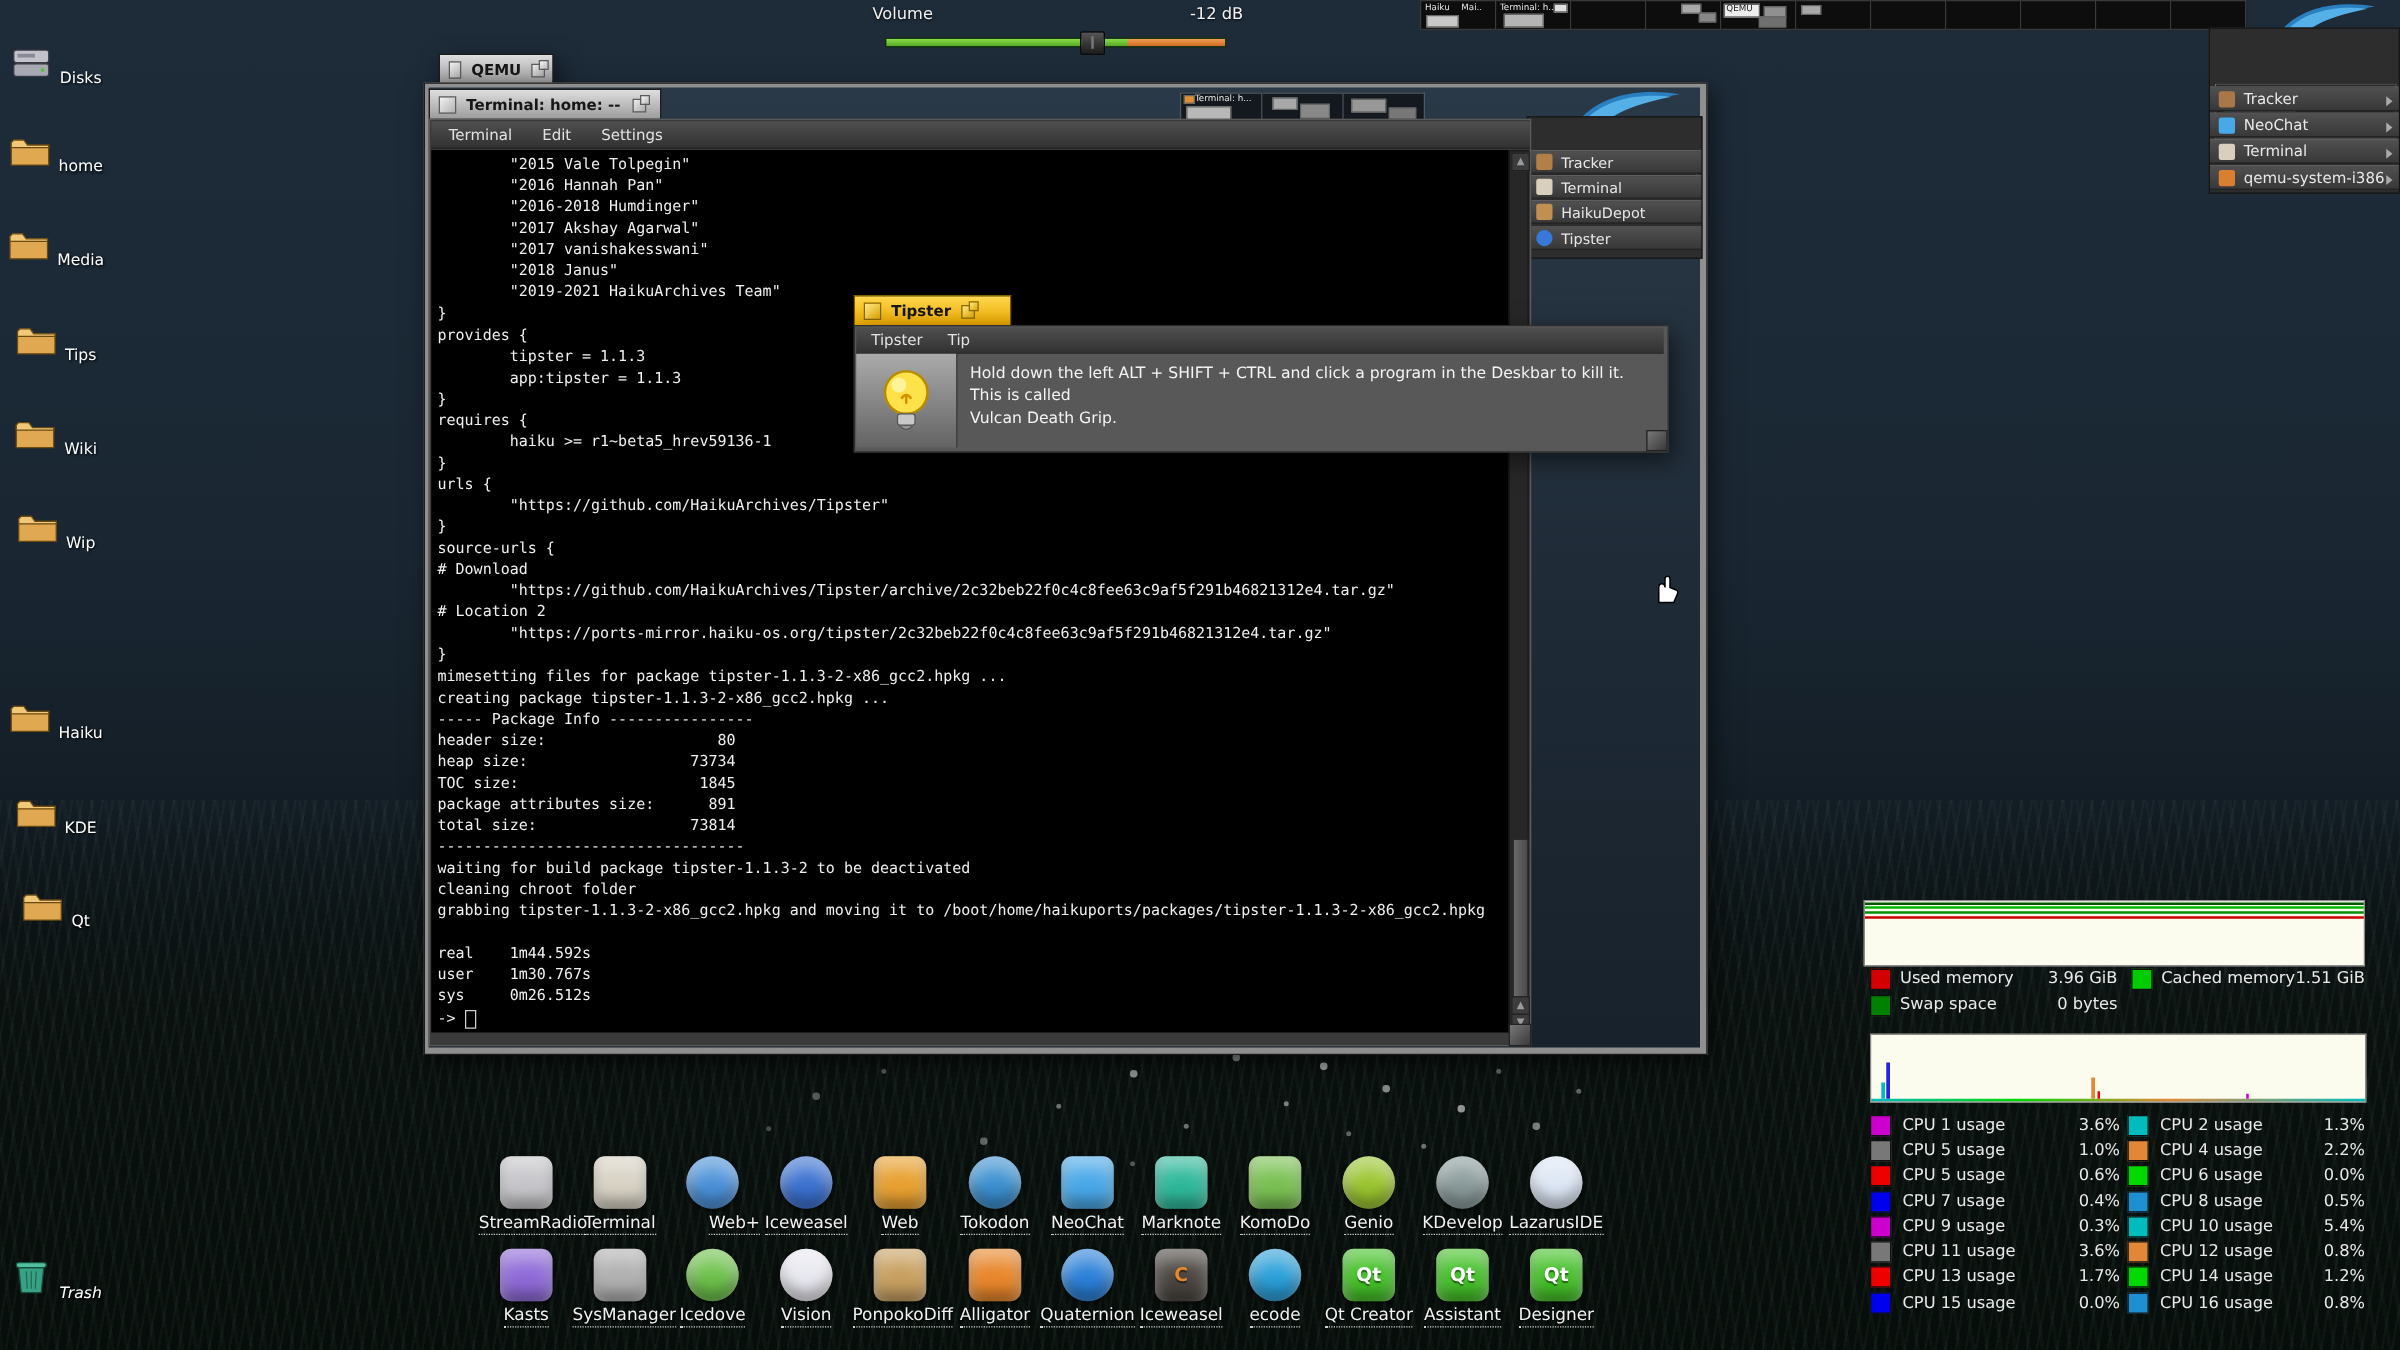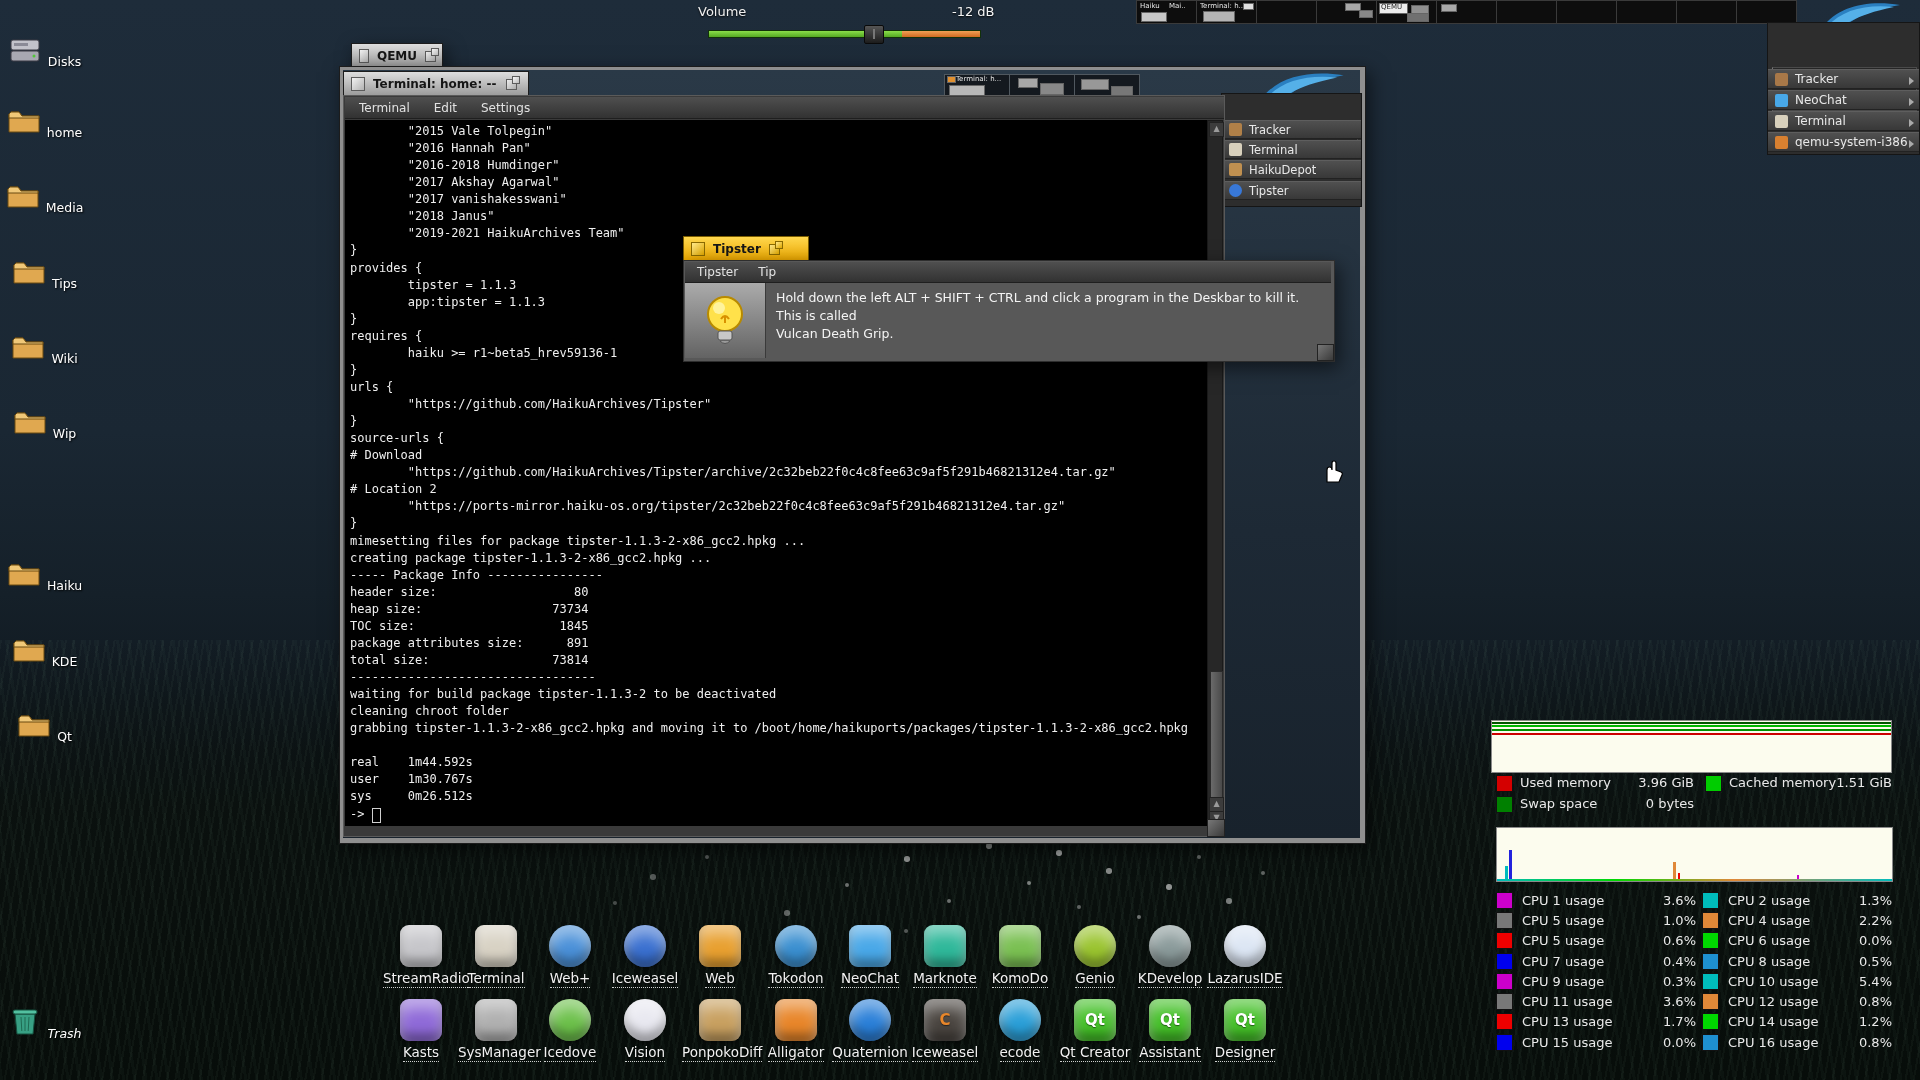--- a/index.html
+++ b/index.html
@@ -524,21 +524,21 @@
         <span class="legend-txt val">0.8%</span>
       </div>
   </div>
 
   <div class="abs dock-item" style="left:383px;top:925px;"><div class="app-ico" style="background-color: rgb(198, 198, 202);">
         <span class="glyph"></span>
       </div><div class="lbl">StreamRadio</div></div>
   <div class="abs dock-item" style="left:458px;top:925px;"><div class="app-ico" style="background-color: rgb(216, 210, 196);">
         <span class="glyph"></span>
       </div><div class="lbl">Terminal</div></div>
-  <div class="abs dock-item" style="left:532px;top:925px;"><div class="app-ico circle" style="background-color: rgb(74, 144, 216);">
+  <div class="abs dock-item" style="left:532px;top:925px;text-align:right;"><div class="app-ico circle" style="background-color: rgb(74, 144, 216);">
         <span class="glyph"></span>
       </div><div class="lbl">Web+</div></div>
   <div class="abs dock-item" style="left:607px;top:925px;"><div class="app-ico circle" style="background-color: rgb(58, 112, 208);">
         <span class="glyph"></span>
       </div><div class="lbl">Iceweasel</div></div>
   <div class="abs dock-item" style="left:682px;top:925px;"><div class="app-ico" style="background-color: rgb(232, 160, 48);">
         <span class="glyph"></span>
       </div><div class="lbl">Web</div></div>
   <div class="abs dock-item" style="left:758px;top:925px;"><div class="app-ico circle" style="background-color: rgb(58, 143, 208);">
         <span class="glyph"></span>

